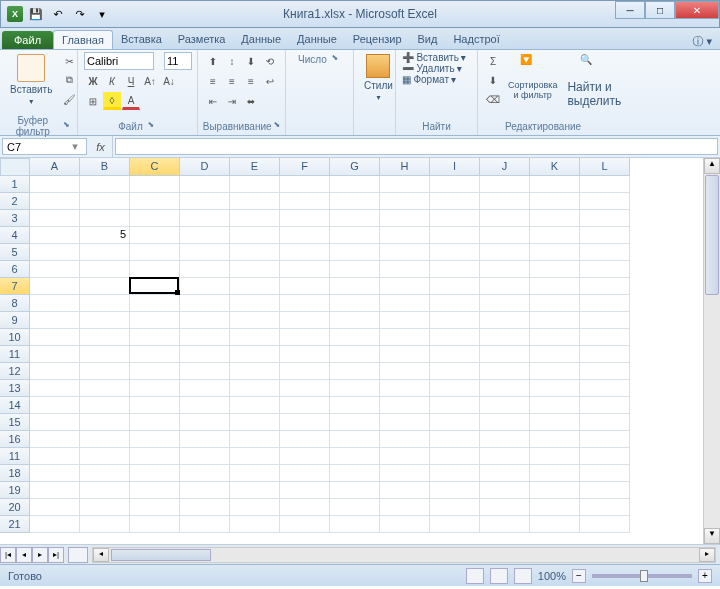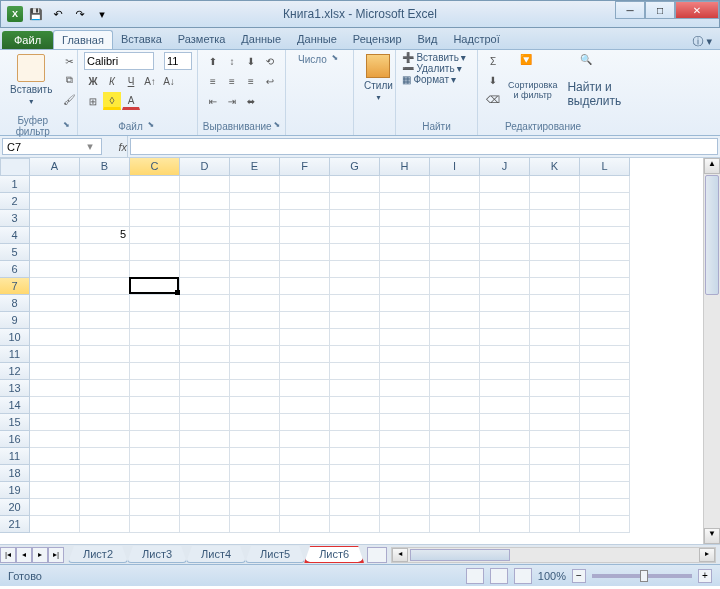--- a/index.html
+++ b/index.html
@@ -29,23 +29,23 @@
 .rgroup-body { flex: 1; display: flex; align-items: flex-start; gap: 4px; }
 .big-btn { display: flex; flex-direction: column; align-items: center; gap: 2px; cursor: pointer; padding: 2px 4px; font-size: 10px; color: #3b5a7a; }
 .big-icon { width: 28px; height: 28px; border: 1px solid #d4a060; background: #fdf5e8; border-radius: 2px; }
 .btn-stack { display: flex; flex-direction: column; gap: 1px; }
 .mini-btn { width: 18px; height: 18px; display: flex; align-items: center; justify-content: center; cursor: pointer; font-size: 10px; color: #555; border: 1px solid transparent; }
 .font-select { border: 1px solid #aac0d8; background: #fff; font-size: 11px; padding: 1px 2px; height: 18px; }
 .launcher { width: 12px; height: 12px; font-size: 8px; color: #5a7a9a; cursor: pointer; }
 
 
 .formula-area { height: 22px; display: flex; border-bottom: 1px solid #c0d0e0; background: #e8f0f8; }
-.namebox { width: 100px; border: 1px solid #aac0d8; background: #fff; margin: 2px; display: flex; align-items: center; padding: 0 4px; font-size: 11px; }
+.namebox { width: 85px; border: 1px solid #aac0d8; background: #fff; margin: 2px; display: flex; align-items: center; padding: 0 4px; font-size: 11px; }
 .namebox-dd { width: 14px; text-align: center; color: #888; cursor: pointer; }
-.fx-btn { width: 24px; display: flex; align-items: center; justify-content: flex-end; color: #555; font-style: italic; cursor: pointer; border-right: 1px solid #c0d0e0; }
+.fx-btn { width: 24px; display: flex; align-items: center; justify-content: center; color: #555; font-style: italic; cursor: pointer; border-right: 1px solid #c0d0e0; }
 .formula-input { flex: 1; border: 1px solid #aac0d8; background: #fff; margin: 2px; padding: 0 4px; }
 
 
 .grid-area { position: relative; height: 386px; overflow: hidden; background: #fff; }
 .corner { position: absolute; left: 0; top: 0; width: 30px; height: 18px; background: #e8f0f8; border: 1px solid #c0d0e0; cursor: pointer; }
 .col-headers { position: absolute; left: 30px; top: 0; right: 18px; height: 18px; display: flex; }
 .col-h { width: 50px; background: linear-gradient(#f4f8fc,#e4ecf4); border-right: 1px solid #c0d0e0; border-bottom: 1px solid #c0d0e0; text-align: center; font-size: 11px; color: #3b5a7a; cursor: pointer; line-height: 17px; }
 .col-h.sel { background: linear-gradient(#ffe8a0,#ffd870); }
 .row-headers { position: absolute; left: 0; top: 18px; width: 30px; bottom: 0; }
 .row-h { height: 17px; background: linear-gradient(#f4f8fc,#e4ecf4); border-right: 1px solid #c0d0e0; border-bottom: 1px solid #c0d0e0; text-align: center; font-size: 11px; color: #3b5a7a; cursor: pointer; line-height: 16px; }
@@ -555,27 +555,20 @@
   </div>
 </div>
 
 <div class="sheet-area">
   <div class="sheet-nav">
     <div class="sheet-nav-btn">|◂</div>
     <div class="sheet-nav-btn">◂</div>
     <div class="sheet-nav-btn">▸</div>
     <div class="sheet-nav-btn">▸|</div>
   </div>
-  <div class="sheet-tabs" id="sheets">
-      <div class="sheet-tab">Лист2</div>
-      <div class="sheet-tab">Лист3</div>
-      <div class="sheet-tab">Лист4</div>
-      <div class="sheet-tab">Лист5</div>
-      <div class="sheet-tab active highlighted">Лист6</div>
-    </div>
   <div class="new-sheet"></div>
   <div class="hscroll">
     <div class="hscroll-btn">◂</div>
     <div class="hscroll-thumb"></div>
     <div style="flex:1"></div>
     <div class="hscroll-btn">▸</div>
   </div>
 </div>
 
 <div class="statusbar">

